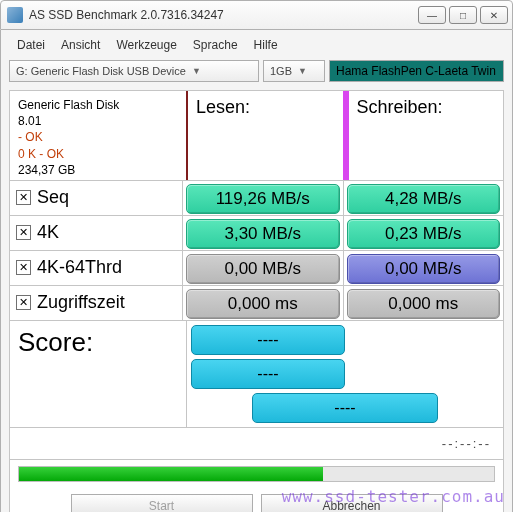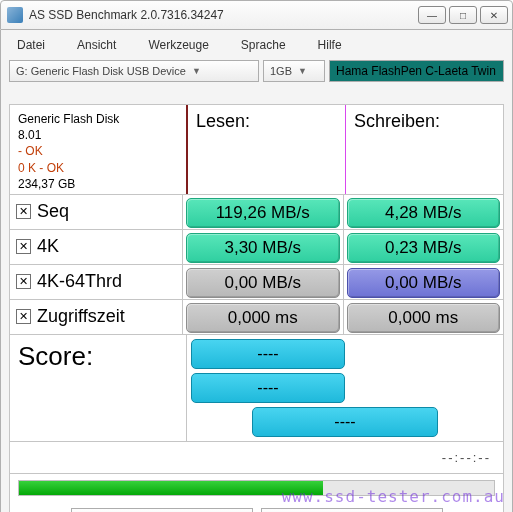--- a/index.html
+++ b/index.html
@@ -2,30 +2,30 @@
 <html><head>
 <meta charset="utf-8">
 <style>
 body{margin:0;font-family:"Segoe UI",Tahoma,sans-serif;font-size:12px;background:#fff;color:#000;width:513px;height:512px;overflow:hidden}
 .titlebar{height:28px;background:linear-gradient(#fdfdfd,#f0f0f0);border:1px solid #b0b0b0;border-radius:4px 4px 0 0;display:flex;align-items:center;padding:0 4px 0 6px}
 .titlebar .appicon{width:16px;height:16px;background:linear-gradient(135deg,#8ab4d8,#3a7fb8);border-radius:2px;margin-right:6px}
 .titlebar .title{flex:1;font-size:12px;color:#333}
 .winbtns{display:flex;gap:3px}
 .winbtn{width:26px;height:16px;border:1px solid #888;border-radius:3px;background:linear-gradient(#fefefe,#e8e8e8);display:flex;align-items:center;justify-content:center;font-size:10px;color:#444}
 .frame{border:1px solid #b0b0b0;border-top:none;background:#f4f4f4;padding:2px 8px 8px}
-.menubar{display:flex;gap:16px;padding:4px 0 6px;font-size:12px;color:#333}
+.menubar{display:flex;gap:0;padding:4px 0 6px;font-size:12px;color:#333}
 .menubar span{padding:2px 8px}
-.toolbar{display:flex;gap:4px;margin-bottom:22px}
+.toolbar{display:flex;gap:4px;margin-bottom:8px}
 .combo{height:20px;border:1px solid #adadad;background:linear-gradient(#fefefe,#ececec);display:flex;align-items:center;padding:0 4px 0 6px;font-size:11px;color:#444}
 .combo .arrow{margin-left:6px;font-size:9px;color:#666}
 .tbox{height:20px;border:1px solid #adadad;background:#0f766e;flex:1;display:flex;align-items:center;padding:0 6px;font-size:12px;overflow:hidden;white-space:nowrap}
 .panel{border:1px solid #c5c5c5;background:#fff}
 .headrow{display:flex;border-bottom:1px solid #c5c5c5}
 .infocell{width:160px;padding:6px 8px 2px;font-size:12px;line-height:1.35;border-right:2px solid #7f1d1d}
-.hcell{flex:1;padding:6px 8px;font-size:18px;border-right:1px solid #d946ef}
+.hcell{flex:1;padding:6px 8px;font-size:18px;border-right:6px solid #d946ef}
 .hcell:last-child{border-right:none}
 .ok{color:#c2410c}
 .row{display:flex;border-bottom:1px solid #c5c5c5;height:34px}
 .row:last-child{border-bottom:none}
 .labcell{width:160px;display:flex;align-items:center;font-size:18px;padding:0 6px;border-right:1px solid #c5c5c5;gap:6px}
 .chk{width:13px;height:13px;border:1px solid #707070;background:#fff;display:inline-flex;align-items:center;justify-content:center;font-size:11px;line-height:1}
 .valcell{flex:1;padding:3px;border-right:1px solid #c5c5c5}
 .valcell:last-child{border-right:none}
 .chip{height:100%;border-radius:5px;display:flex;align-items:center;justify-content:center;font-size:17px;box-shadow:inset -1px -1px 0 rgba(0,0,0,0.15),inset 1px 1px 0 rgba(255,255,255,0.35)}
 .c-green{background:linear-gradient(#58e6b9,#2fcfa0);border:1px solid #1ea87e}

